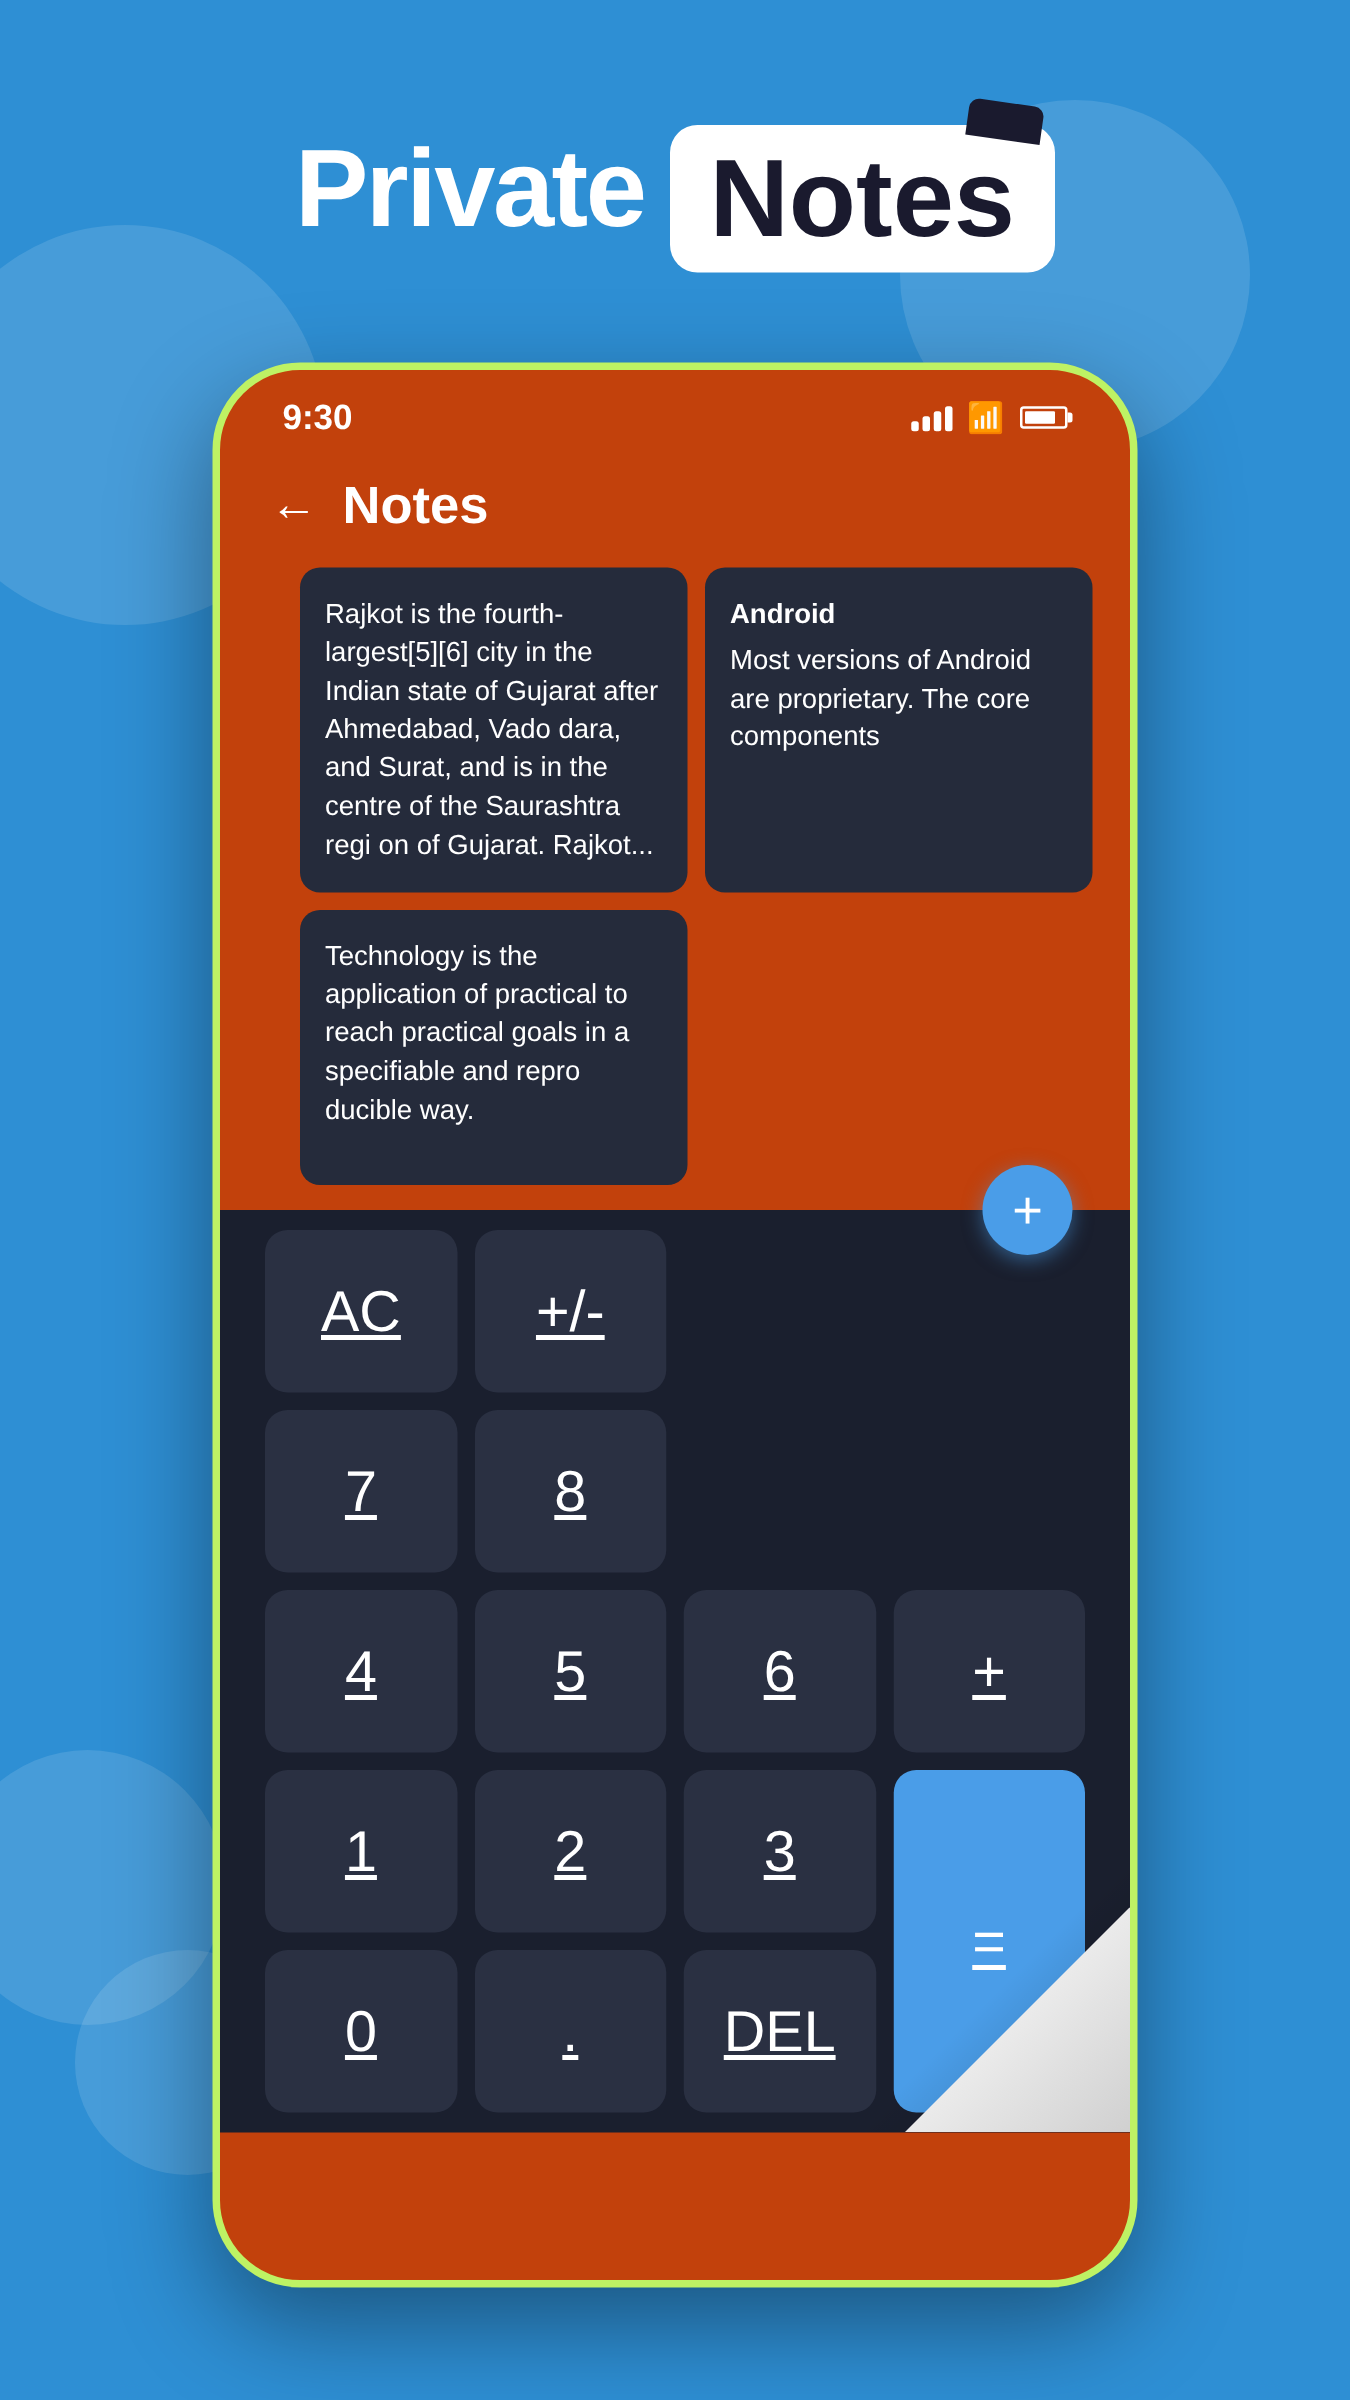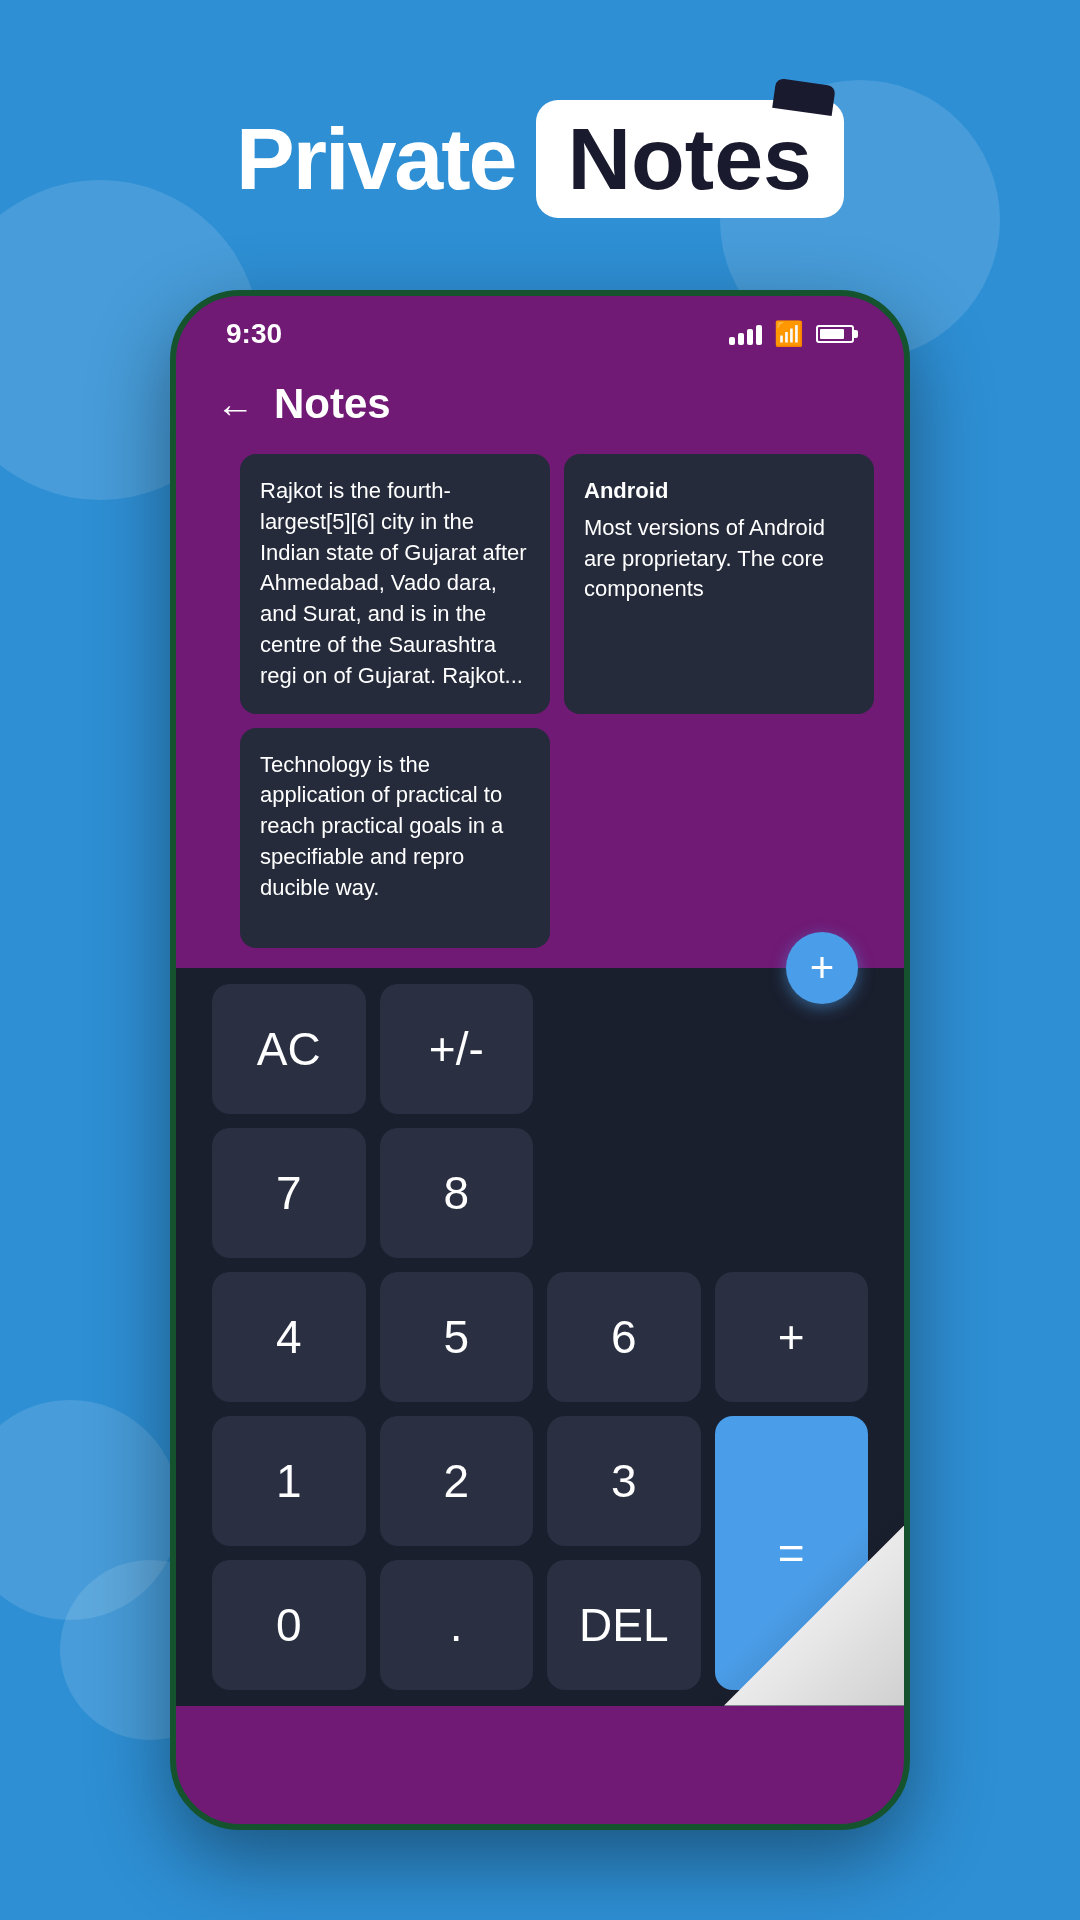--- a/index.html
+++ b/index.html
@@ -35,21 +35,21 @@
       width: 180px; height: 180px;
       bottom: 180px; left: 60px;
     }
 
     
     .title-area {
       position: absolute;
       top: 100px;
       left: 0; right: 0;
       display: flex;
-      align-items: center;
+      align-items: flex-start;
       justify-content: center;
       gap: 20px;
     }
     .title-private {
       font-size: 88px;
       font-weight: 900;
       color: #ffffff;
       letter-spacing: -2px;
     }
     .title-notes-box {
@@ -74,23 +74,23 @@
     }
 
     
     .phone-mockup {
       position: absolute;
       top: 290px;
       left: 50%;
       transform: translateX(-50%);
       width: 740px;
       height: 1540px;
-      background: #701a75;
+      background: #c2410c;
       border-radius: 70px;
-      border: 6px solid #14532d;
+      border: 6px solid #bef264;
       overflow: hidden;
       box-shadow: 0 30px 80px rgba(0,0,0,0.4);
     }
 
     
     .status-bar {
       display: flex;
       justify-content: space-between;
       align-items: center;
       padding: 22px 50px 10px 50px;
@@ -254,20 +254,21 @@
       border-radius: 18px;
       height: 130px;
       display: flex;
       align-items: center;
       justify-content: center;
       color: white;
       font-size: 46px;
       font-weight: 400;
       cursor: pointer;
       transition: opacity 0.1s;
+      text-decoration: underline;
     }
     .calc-key.equals {
       background: #4a9de8;
       grid-row: span 2;
       height: 274px;
     }
   </style>
 </head>
 <body>
 

